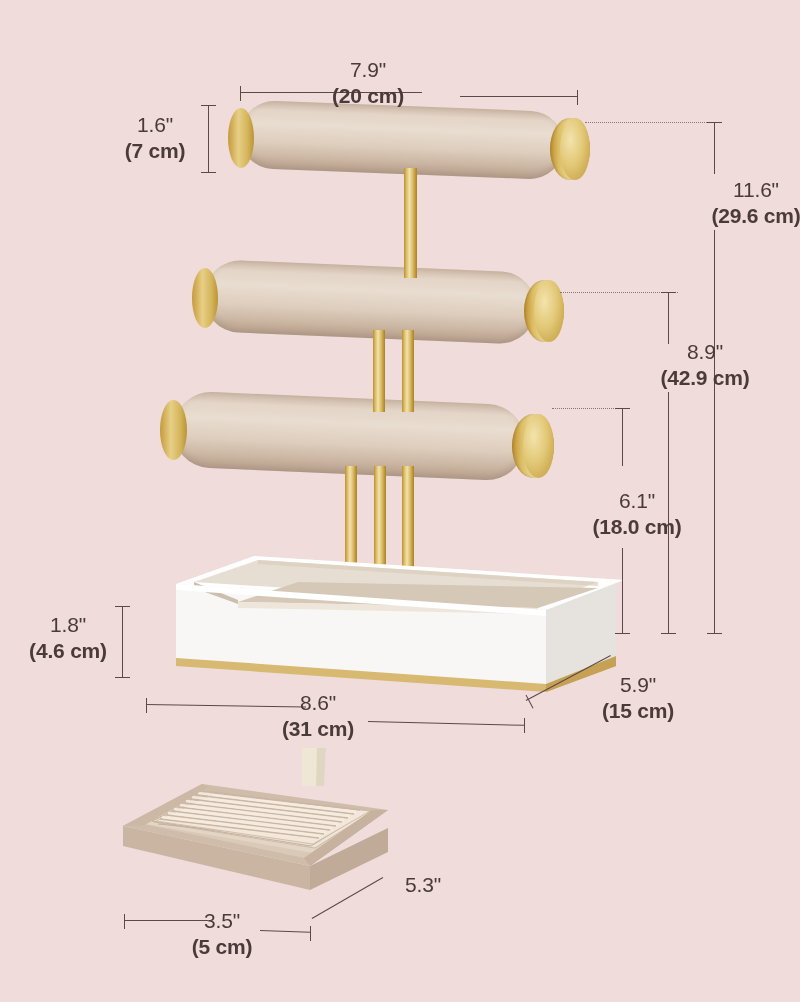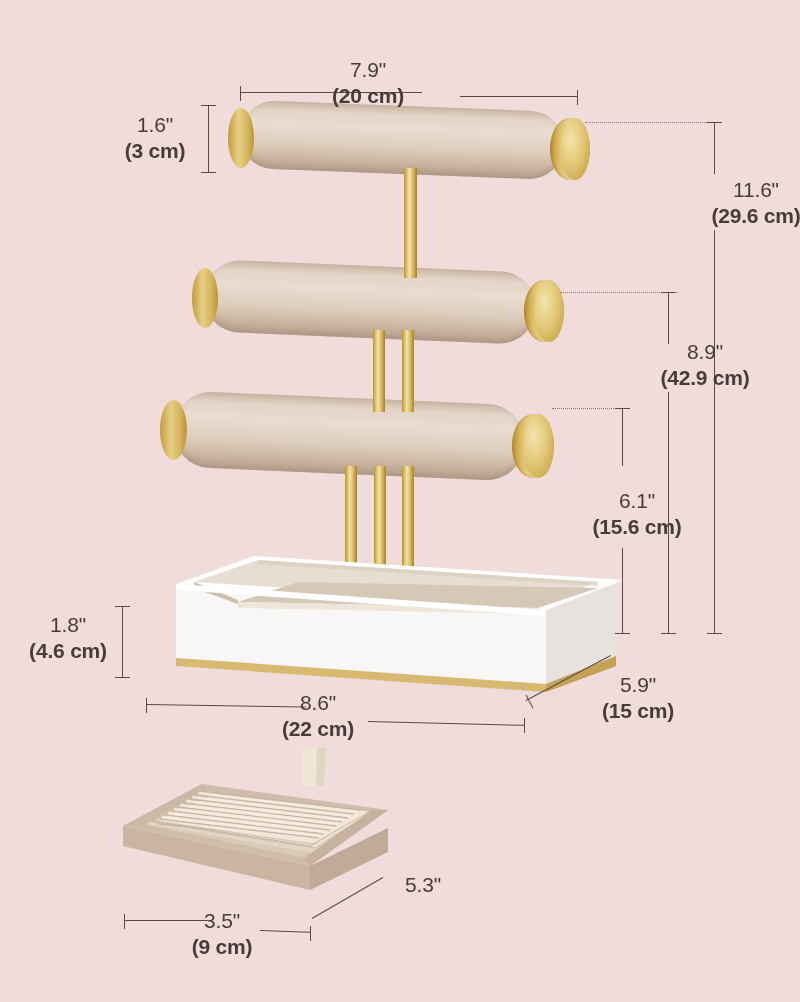--- a/index.html
+++ b/index.html
@@ -242,21 +242,21 @@
   <div class="dim" style="left:368px; top:57px; width:130px; margin-left:-65px;">
     <span>7.9"</span>
     <span class="l2">(20 cm)</span>
   </div>
 
   <div class="rule-v" style="left:208px; top:105px; height:68px;"></div>
   <div class="tick-h" style="left:201px; top:105px;"></div>
   <div class="tick-h" style="left:201px; top:172px;"></div>
   <div class="dim" style="left:155px; top:112px; width:120px; margin-left:-60px;">
     <span>1.6"</span>
-    <span class="l2">(3 cm)</span>
+    <span class="l2">(7 cm)</span>
   </div>
 
   <div class="leader" style="left:585px; top:122px; width:130px;"></div>
   <div class="leader" style="left:560px; top:292px; width:118px;"></div>
   <div class="leader" style="left:552px; top:408px; width:72px;"></div>
 
   <div class="rule-v" style="left:714px; top:122px; height:52px;"></div>
   <div class="rule-v" style="left:714px; top:230px; height:404px;"></div>
   <div class="tick-h" style="left:707px; top:122px;"></div>
   <div class="tick-h" style="left:707px; top:633px;"></div>
@@ -273,54 +273,54 @@
     <span>8.9"</span>
     <span class="l2">(42.9 cm)</span>
   </div>
 
   <div class="rule-v" style="left:622px; top:408px; height:58px;"></div>
   <div class="rule-v" style="left:622px; top:548px; height:86px;"></div>
   <div class="tick-h" style="left:615px; top:408px;"></div>
   <div class="tick-h" style="left:615px; top:633px;"></div>
   <div class="dim" style="left:622px; top:488px; width:150px; margin-left:-60px;">
     <span>6.1"</span>
-    <span class="l2">(15.6 cm)</span>
+    <span class="l2">(18.0 cm)</span>
   </div>
 
   <div class="rule-v" style="left:122px; top:606px; height:72px;"></div>
   <div class="tick-h" style="left:115px; top:606px;"></div>
   <div class="tick-h" style="left:115px; top:677px;"></div>
   <div class="dim" style="left:68px; top:612px; width:130px; margin-left:-65px;">
     <span>1.8"</span>
     <span class="l2">(4.6 cm)</span>
   </div>
 
   <div class="rule-h" style="left:146px; top:704px; width:160px; transform:rotate(0.9deg); transform-origin:left center;"></div>
   <div class="rule-h" style="left:368px; top:721px; width:156px; transform:rotate(1.4deg); transform-origin:left center;"></div>
   <div class="tick-v" style="left:146px; top:698px;"></div>
   <div class="tick-v" style="left:524px; top:718px;"></div>
   <div class="dim" style="left:318px; top:690px; width:140px; margin-left:-70px;">
     <span>8.6"</span>
-    <span class="l2">(22 cm)</span>
+    <span class="l2">(31 cm)</span>
   </div>
 
   <div class="rule-h" style="left:526px; top:700px; width:96px; transform:rotate(-28deg); transform-origin:left center;"></div>
   <div class="tick-v" style="left:529px; top:694px; transform:rotate(-28deg);"></div>
   <div class="dim" style="left:620px; top:672px; width:120px; margin-left:-42px;">
     <span>5.9"</span>
     <span class="l2">(15 cm)</span>
   </div>
 
   <div class="rule-h" style="left:124px; top:920px; width:84px;"></div>
   <div class="rule-h" style="left:260px; top:930px; width:50px; transform:rotate(2deg); transform-origin:left center;"></div>
   <div class="tick-v" style="left:124px; top:914px;"></div>
   <div class="tick-v" style="left:310px; top:926px;"></div>
   <div class="dim" style="left:222px; top:908px; width:130px; margin-left:-65px;">
     <span>3.5"</span>
-    <span class="l2">(9 cm)</span>
+    <span class="l2">(5 cm)</span>
   </div>
 
   <div class="rule-h" style="left:312px; top:918px; width:82px; transform:rotate(-30deg); transform-origin:left center;"></div>
   <div class="dim" style="left:396px; top:872px; width:130px; margin-left:-38px;">
     <span>5.3"</span>
   </div>
 
 </div>
 
 </body></html>

